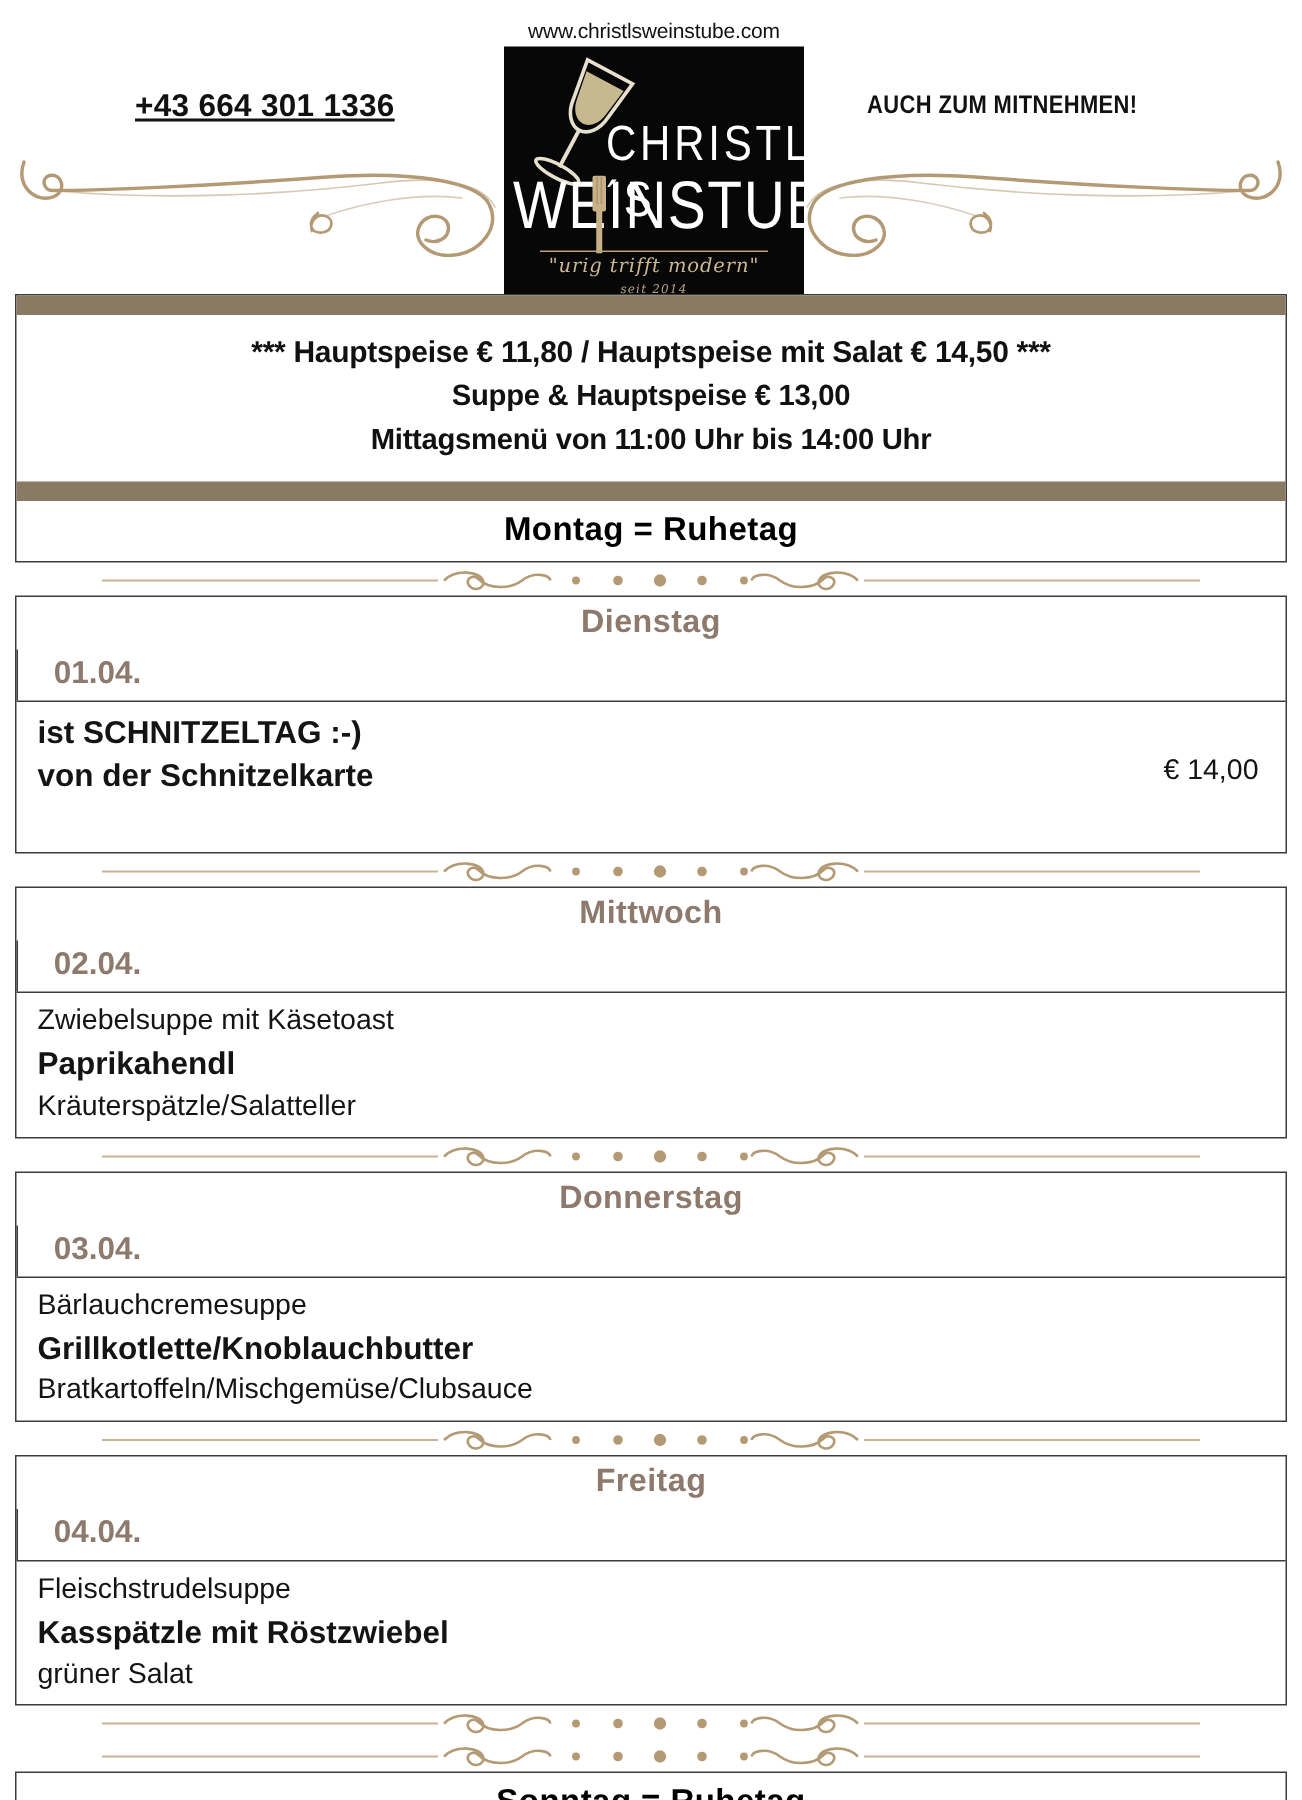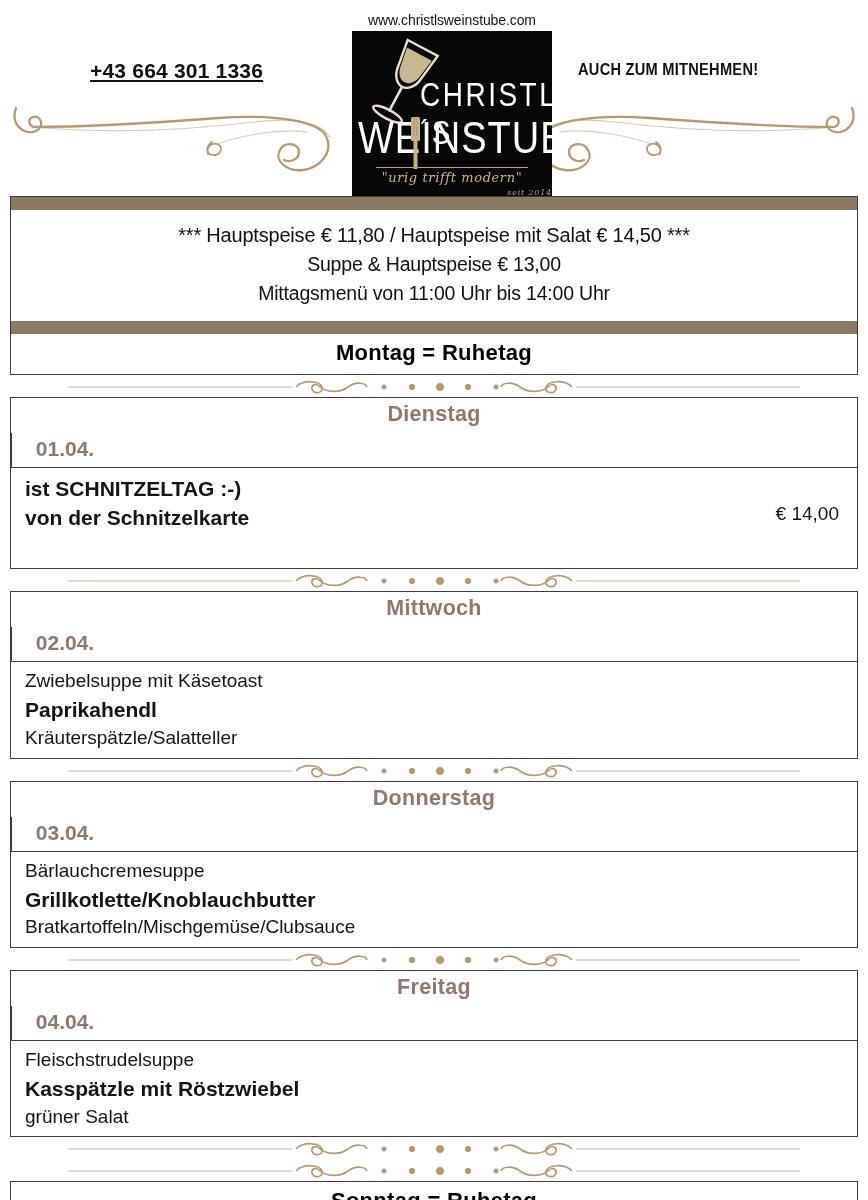--- a/index.html
+++ b/index.html
@@ -23,21 +23,21 @@
   .takeaway{
     position:absolute;left:578px;top:60px;
     font-size:17px;font-weight:bold;color:#111;
     letter-spacing:.3px;white-space:nowrap;
     transform:scaleX(.86);transform-origin:left center;
   }
   .swirl-left{position:absolute;left:8px;top:86px;width:330px;height:105px;}
   .swirl-right{position:absolute;right:8px;top:86px;width:330px;height:105px;}
 
   
-  .logo-wrap{position:absolute;left:336px;top:12px;width:200px;margin-left:16px;}
+  .logo-wrap{position:absolute;left:336px;top:12px;width:200px;}
   .logo-url{
     text-align:center;font-size:14px;color:#111;
     letter-spacing:-.1px;white-space:nowrap;margin-bottom:3px;
   }
   .logo-box{
     position:relative;width:200px;height:167px;background:#070707;
     overflow:hidden;
   }
   .logo-glass{position:absolute;left:10px;top:6px;width:82px;height:96px;}
   .logo-christls{
@@ -53,35 +53,35 @@
     font-family:"Liberation Sans", sans-serif;
   }
   .logo-fork{position:absolute;left:58px;top:86px;width:11px;height:52px;}
   .logo-rule{position:absolute;left:24px;top:136px;width:152px;height:1px;background:#b9a27d;}
   .logo-tag{
     position:absolute;left:0;right:0;top:139px;text-align:center;
     color:#cbb790;font-size:13px;font-style:italic;
     font-family:"DejaVu Serif", serif;letter-spacing:.6px;
   }
   .logo-est{
-    position:absolute;left:0;right:0;top:157px;text-align:right;
+    position:absolute;left:0;right:0;top:157px;text-align:center;
     color:#b7a punch;font-size:8px;
   }
   .logo-est{color:#b3a183;font-size:8px;font-style:italic;
     font-family:"DejaVu Serif", serif;letter-spacing:.8px;}
 
   
   .sheet{position:absolute;left:10px;top:196px;width:848px;}
   .block{border:1.5px solid #3c3c3c;background:#fff;box-sizing:border-box;}
 
   .bar{height:13px;background:#8a7a63;}
 
   .intro{padding:11px 0 13px 0;text-align:center;}
   .intro-line{
-    font-size:19.5px;font-weight:normal;color:#111;line-height:1.47;
+    font-size:19.5px;font-weight:bold;color:#111;line-height:1.47;
     letter-spacing:-.2px;white-space:nowrap;
   }
   .intro-line.big{font-size:20px;}
 
   .restday{
     text-align:center;padding:6px 0 8px 0;
     font-size:22px;font-weight:bold;color:#000000;letter-spacing:.3px;
   }
 
   

